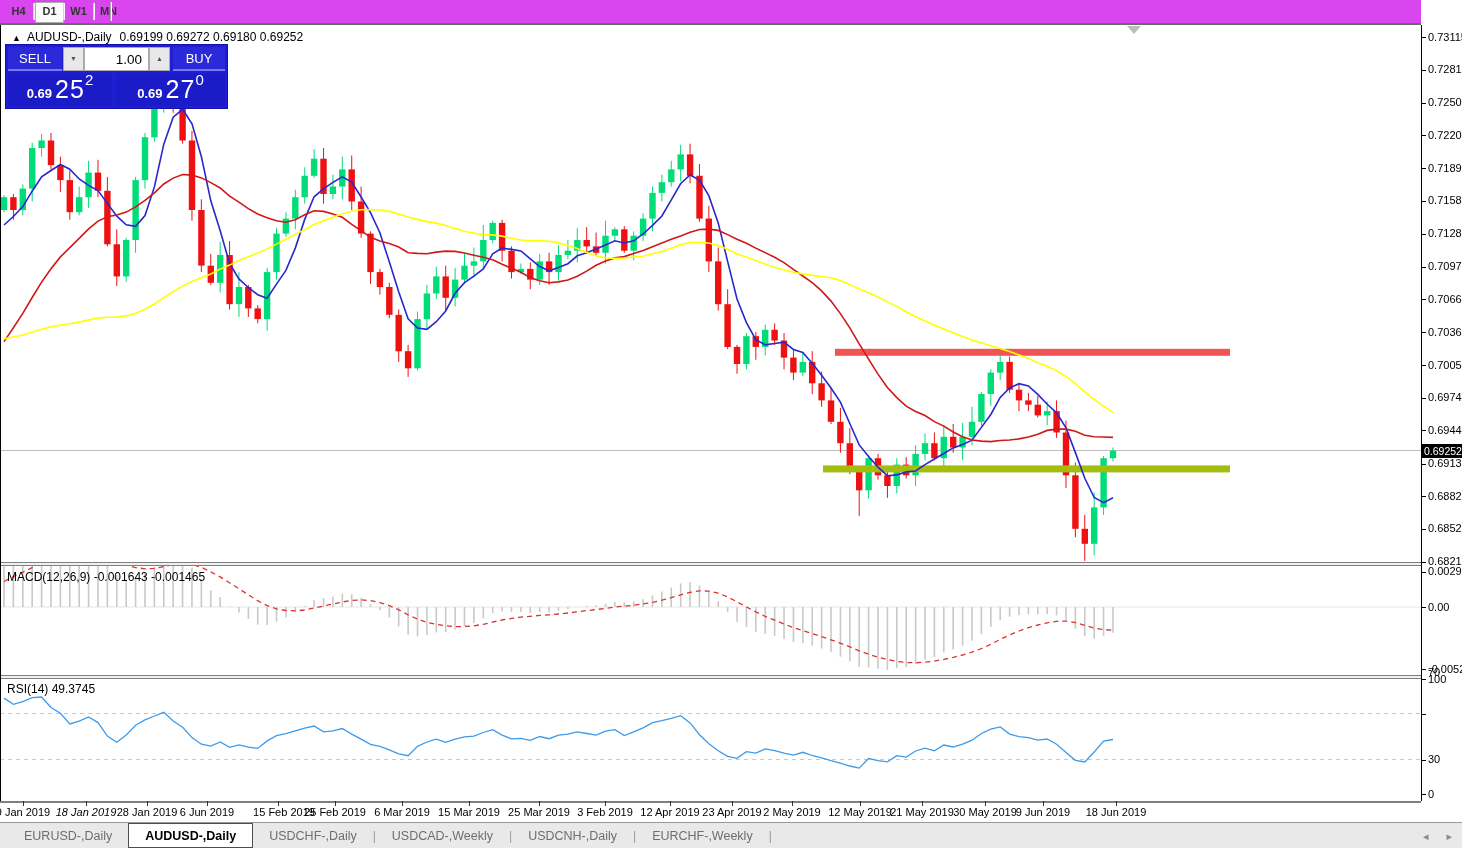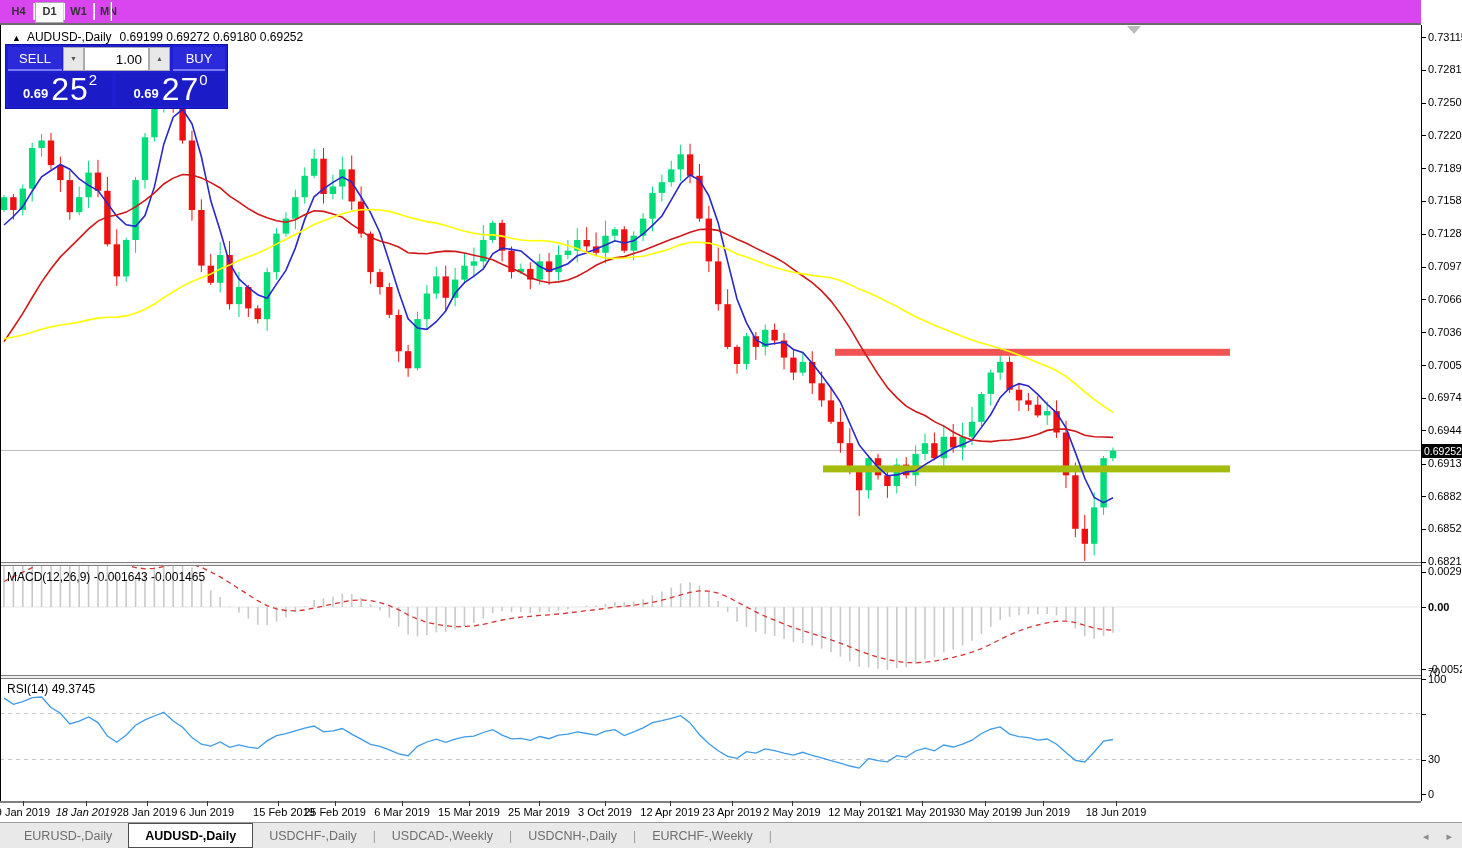--- a/index.html
+++ b/index.html
@@ -58,21 +58,21 @@
   #buy-btn{left:167px;width:52px;}
   .tp-spin{position:absolute;top:2px;width:21px;height:24px;background:#E8E8E8;border:1px solid #ABABAB;
            box-sizing:border-box;color:#555;font-size:8px;text-align:center;line-height:22px;}
   #vol-down{left:57px;} #vol-up{left:143px;}
   #vol-input{position:absolute;left:78px;top:2px;width:65px;height:24px;border:1px solid #ABABAB;
              box-sizing:border-box;font-size:13.5px;text-align:right;padding-right:6px;font-family:"Liberation Sans",sans-serif;}
   .px-box{position:absolute;top:28px;height:33px;background:#1B1BC8;color:#fff;display:flex;
           align-items:flex-end;justify-content:center;padding-bottom:2px;box-sizing:border-box;}
   #sell-px{left:2px;width:104px;} #buy-px{left:110px;width:109px;}
   .px-small{font-size:13px;font-weight:700;margin-right:3px;margin-bottom:3px;}
-  .px-big{font-size:32px;font-weight:300;line-height:29px;letter-spacing:1px;}
+  .px-big{font-size:25px;font-weight:300;line-height:29px;letter-spacing:1px;}
   .px-sup{font-size:15px;align-self:flex-start;margin-top:-2px;}
 </style>
 </head>
 <body>
 
 <div class="toolbar">
   <div class="tf-btn" style="left:5px">H4</div>
   <div class="tf-sep" style="left:33px"></div>
   <div class="tf-btn active" style="left:35px">D1</div>
   <div class="tf-sep" style="left:63px"></div>
@@ -523,21 +523,21 @@
     <div class="axis-label" style="top: 457px;">0.69130</div>
     <div class="axis-tick" style="top: 496.1px;"></div>
     <div class="axis-label" style="top: 489.6px;">0.68825</div>
     <div class="axis-tick" style="top: 528.8px;"></div>
     <div class="axis-label" style="top: 522.3px;">0.68520</div>
     <div class="axis-tick" style="top: 561.9px;"></div>
     <div class="axis-label" style="top: 555.4px;">0.68210</div>
     <div class="axis-tick" style="top: 571.8px;"></div>
     <div class="axis-label" style="top: 565.3px;">0.002984</div>
     <div class="axis-tick" style="top: 607px;"></div>
-    <div class="axis-label" style="top: 600.5px; font-weight: bold;">0.00</div>
+    <div class="axis-label" style="top: 600.5px;">0.00</div>
     <div class="axis-tick" style="top: 669px;"></div>
     <div class="axis-label" style="top: 662.5px;">-0.005256</div>
     <div class="axis-tick" style="top: 679px;"></div>
     <div class="axis-label" style="top: 672.5px;">100</div>
     <div class="axis-tick" style="top: 713.5px;"></div>
     <div class="axis-label" style="top: 666px;">70</div>
     <div class="axis-tick" style="top: 759.5px;"></div>
     <div class="axis-label" style="top: 753px;">30</div>
     <div class="axis-tick" style="top: 794px;"></div>
     <div class="axis-label" style="top: 787.5px;">0</div>
@@ -556,21 +556,21 @@
     <div class="time-label" style="left: 284px;">15 Feb 2019</div>
     <div class="time-tick" style="left: 335px;"></div>
     <div class="time-label" style="left: 335px;">25 Feb 2019</div>
     <div class="time-tick" style="left: 402px;"></div>
     <div class="time-label" style="left: 402px;">6 Mar 2019</div>
     <div class="time-tick" style="left: 469px;"></div>
     <div class="time-label" style="left: 469px;">15 Mar 2019</div>
     <div class="time-tick" style="left: 539px;"></div>
     <div class="time-label" style="left: 539px;">25 Mar 2019</div>
     <div class="time-tick" style="left: 605px;"></div>
-    <div class="time-label" style="left: 605px;">3 Oct 2019</div>
+    <div class="time-label" style="left: 605px;">3 Feb 2019</div>
     <div class="time-tick" style="left: 670px;"></div>
     <div class="time-label" style="left: 670px;">12 Apr 2019</div>
     <div class="time-tick" style="left: 732px;"></div>
     <div class="time-label" style="left: 732px;">23 Apr 2019</div>
     <div class="time-tick" style="left: 792px;"></div>
     <div class="time-label" style="left: 792px;">2 May 2019</div>
     <div class="time-tick" style="left: 860px;"></div>
     <div class="time-label" style="left: 860px;">12 May 2019</div>
     <div class="time-tick" style="left: 922px;"></div>
     <div class="time-label" style="left: 922px;">21 May 2019</div>

